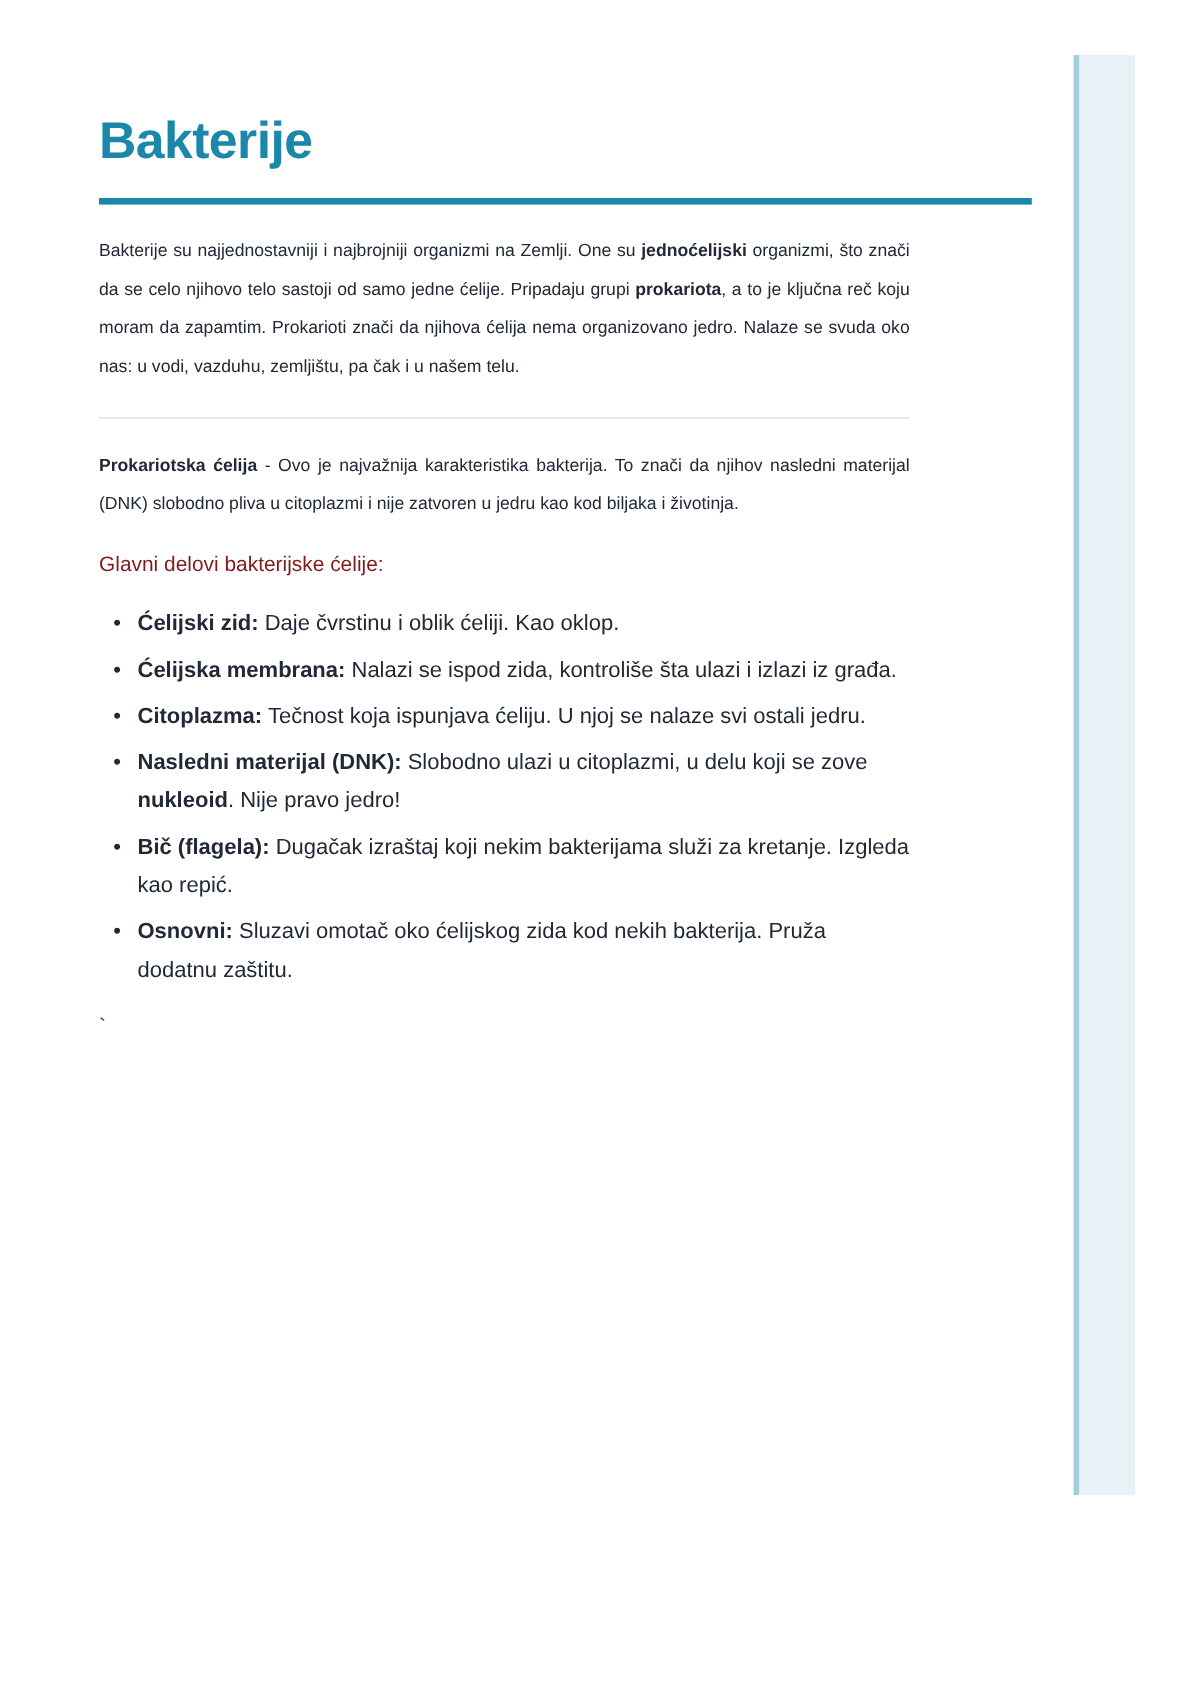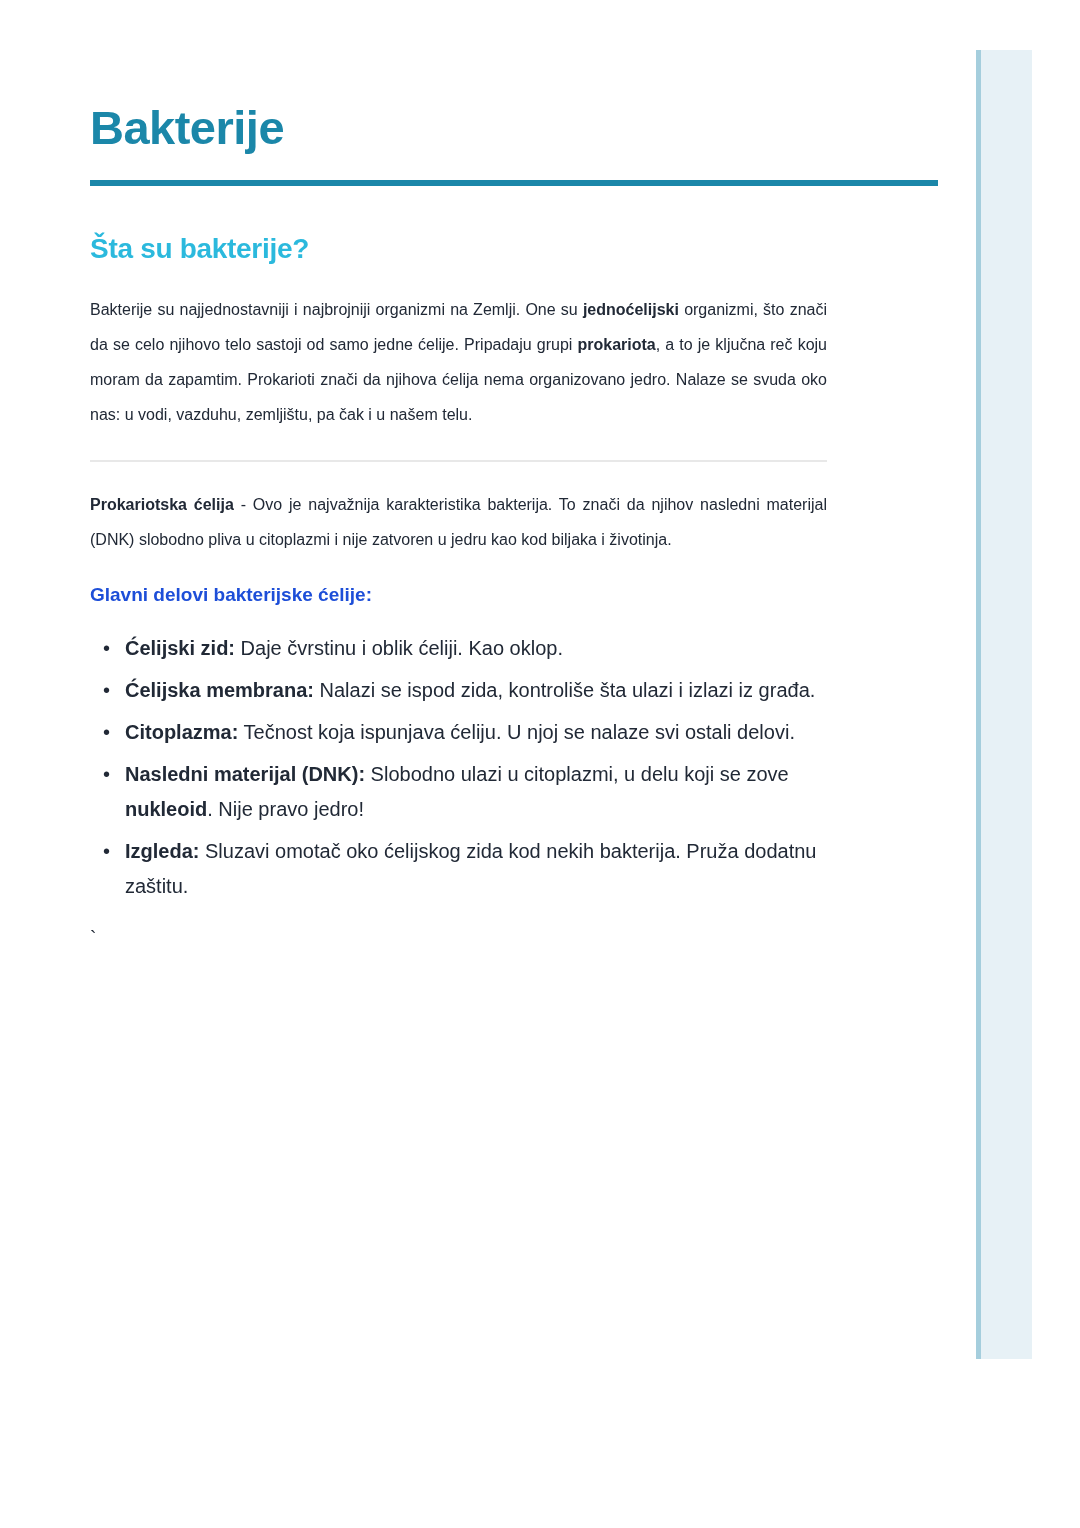--- a/index.html
+++ b/index.html
@@ -65,22 +65,22 @@
   .section-divider {
     margin-top: 28px;
     width: 737px;
     height: 2px;
     background: #e8e8e8;
   }
   .list-subheading {
     margin: 24px 0 0 0;
     font-size: 19px;
     line-height: 28px;
-    font-weight: 700;
-    color: #1d4ed8;
+    font-weight: 400;
+    color: #7f1d1d;
   }
   ul.parts-list {
     list-style: none;
     margin: 22px 0 0 0;
     padding: 0;
   }
   ul.parts-list li {
     position: relative;
     padding-left: 35px;
     font-size: 20px;
@@ -121,37 +121,37 @@
 <div class="page">
 
   <div class="side-stripe"></div>
 
   <div class="content">
 
     <h1 class="doc-title">Bakterije</h1>
 
     <div class="title-rule"></div>
 
-    <h2 class="section-heading">Šta su bakterije?</h2>
 
     <p class="body-para"><span>Bakterije su najjednostavniji i najbrojniji organizmi na Zemlji. One su </span><strong>jednoćelijski</strong><span> organizmi, što znači da se celo njihovo telo sastoji od samo jedne ćelije. Pripadaju grupi </span><strong>prokariota</strong><span>, a to je ključna reč koju moram da zapamtim. Prokarioti znači da njihova ćelija nema organizovano jedro. Nalaze se svuda oko nas: u vodi, vazduhu, zemljištu, pa čak i u našem telu.</span></p>
 
     <div class="section-divider"></div>
 
 
     <p class="body-para"><strong>Prokariotska ćelija</strong><span> - Ovo je najvažnija karakteristika bakterija. To znači da njihov nasledni materijal (DNK) slobodno pliva u citoplazmi i nije zatvoren u jedru kao kod biljaka i životinja.</span></p>
 
     <p class="list-subheading">Glavni delovi bakterijske ćelije:</p>
 
     <ul class="parts-list">
         <li><strong>Ćelijski zid:</strong><span> Daje čvrstinu i oblik ćeliji. Kao oklop.</span></li>
         <li><strong>Ćelijska membrana:</strong><span> Nalazi se ispod zida, kontroliše šta ulazi i izlazi iz građa.</span></li>
-        <li><strong>Citoplazma:</strong><span> Tečnost koja ispunjava ćeliju. U njoj se nalaze svi ostali delovi.</span></li>
+        <li><strong>Citoplazma:</strong><span> Tečnost koja ispunjava ćeliju. U njoj se nalaze svi ostali jedru.</span></li>
         <li><strong>Nasledni materijal (DNK):</strong><span> Slobodno ulazi u citoplazmi, u delu koji se zove </span><strong>nukleoid</strong><span>. Nije pravo jedro!</span></li>
-        <li><strong>Izgleda:</strong><span> Sluzavi omotač oko ćelijskog zida kod nekih bakterija. Pruža dodatnu zaštitu.</span></li>
+        <li><strong>Bič (flagela):</strong><span> Dugačak izraštaj koji nekim bakterijama služi za kretanje. Izgleda kao repić.</span></li>
+        <li><strong>Osnovni:</strong><span> Sluzavi omotač oko ćelijskog zida kod nekih bakterija. Pruža dodatnu zaštitu.</span></li>
       </ul>
 
     <div class="stray-char">`</div>
 
   </div>
 
   <div class="footer-copyright">(c) Knowunity 2025</div>
 
 </div>
 

